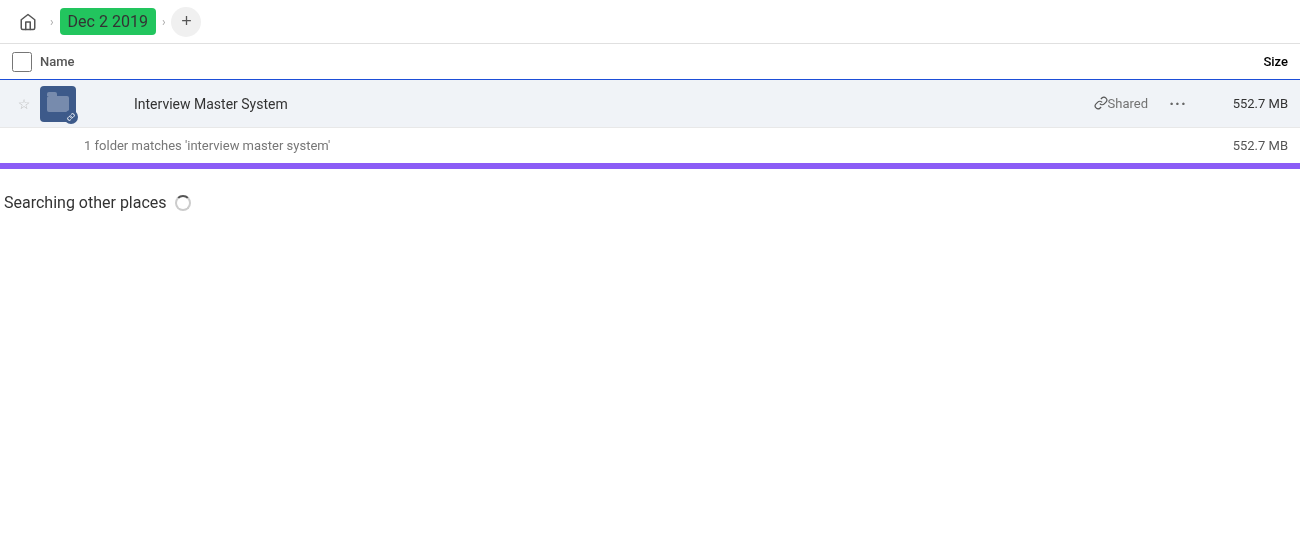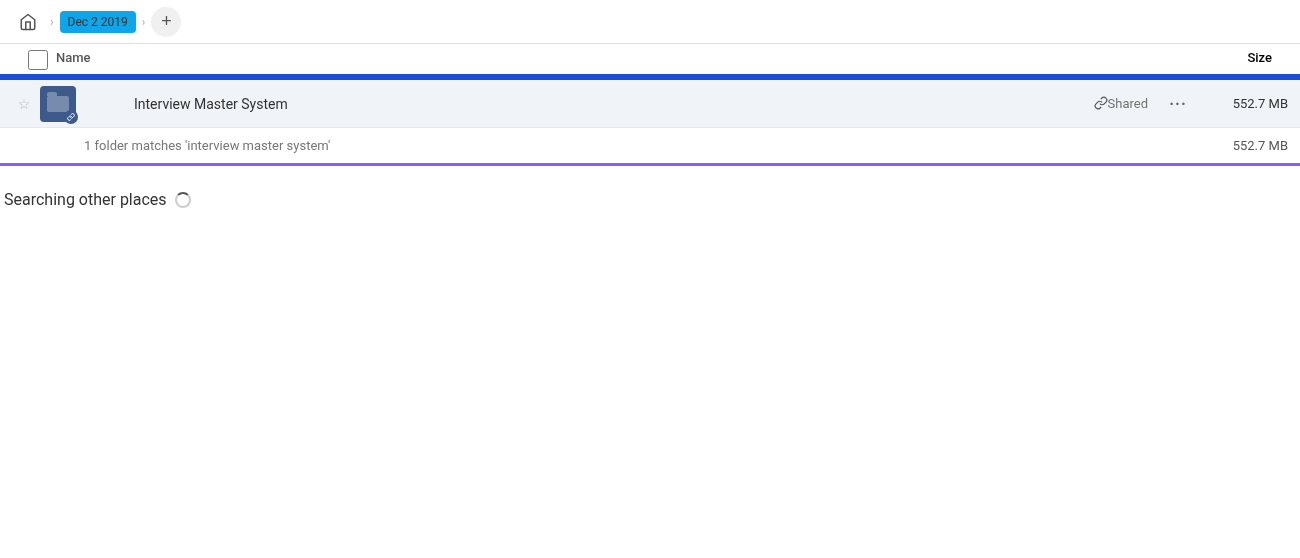--- a/index.html
+++ b/index.html
@@ -43,23 +43,23 @@
       color: #aaa;
       font-size: 12px;
     }
 
     .breadcrumb-item {
       display: flex;
       align-items: center;
       padding: 4px 8px;
       border-radius: 4px;
       cursor: pointer;
-      font-size: 12px;
-      color: #333;
-      background: #0ea5e9;
+      font-size: 16px;
+      color: #333;
+      background: #22c55e;
     }
 
     .breadcrumb-chevron2 {
       color: #aaa;
       font-size: 12px;
     }
 
     .add-button {
       width: 30px;
       height: 30px;
@@ -70,23 +70,24 @@
       display: flex;
       align-items: center;
       justify-content: center;
       font-size: 18px;
       color: #555;
     }
 
     
     .column-header {
       display: flex;
-      padding: 6px 28px;
+      align-items: center;
+      padding: 6px 12px;
       height: 36px;
-      border-bottom: 6px solid #1d4ed8;
+      border-bottom: 1px solid #1d4ed8;
     }
 
     .header-checkbox {
       width: 20px;
       height: 20px;
       margin-right: 8px;
       cursor: pointer;
     }
 
     .header-name {
@@ -209,21 +210,21 @@
       color: #333;
       width: 80px;
       text-align: right;
     }
 
     
     .match-info {
       display: flex;
       align-items: center;
       padding: 10px 12px 10px 84px;
-      border-bottom: 3px solid #8b5cf6;
+      border-bottom: 6px solid #8b5cf6;
       background: #fff;
     }
 
     .match-text {
       flex: 1;
       font-size: 13px;
       color: #777;
     }
 
     .match-size {

